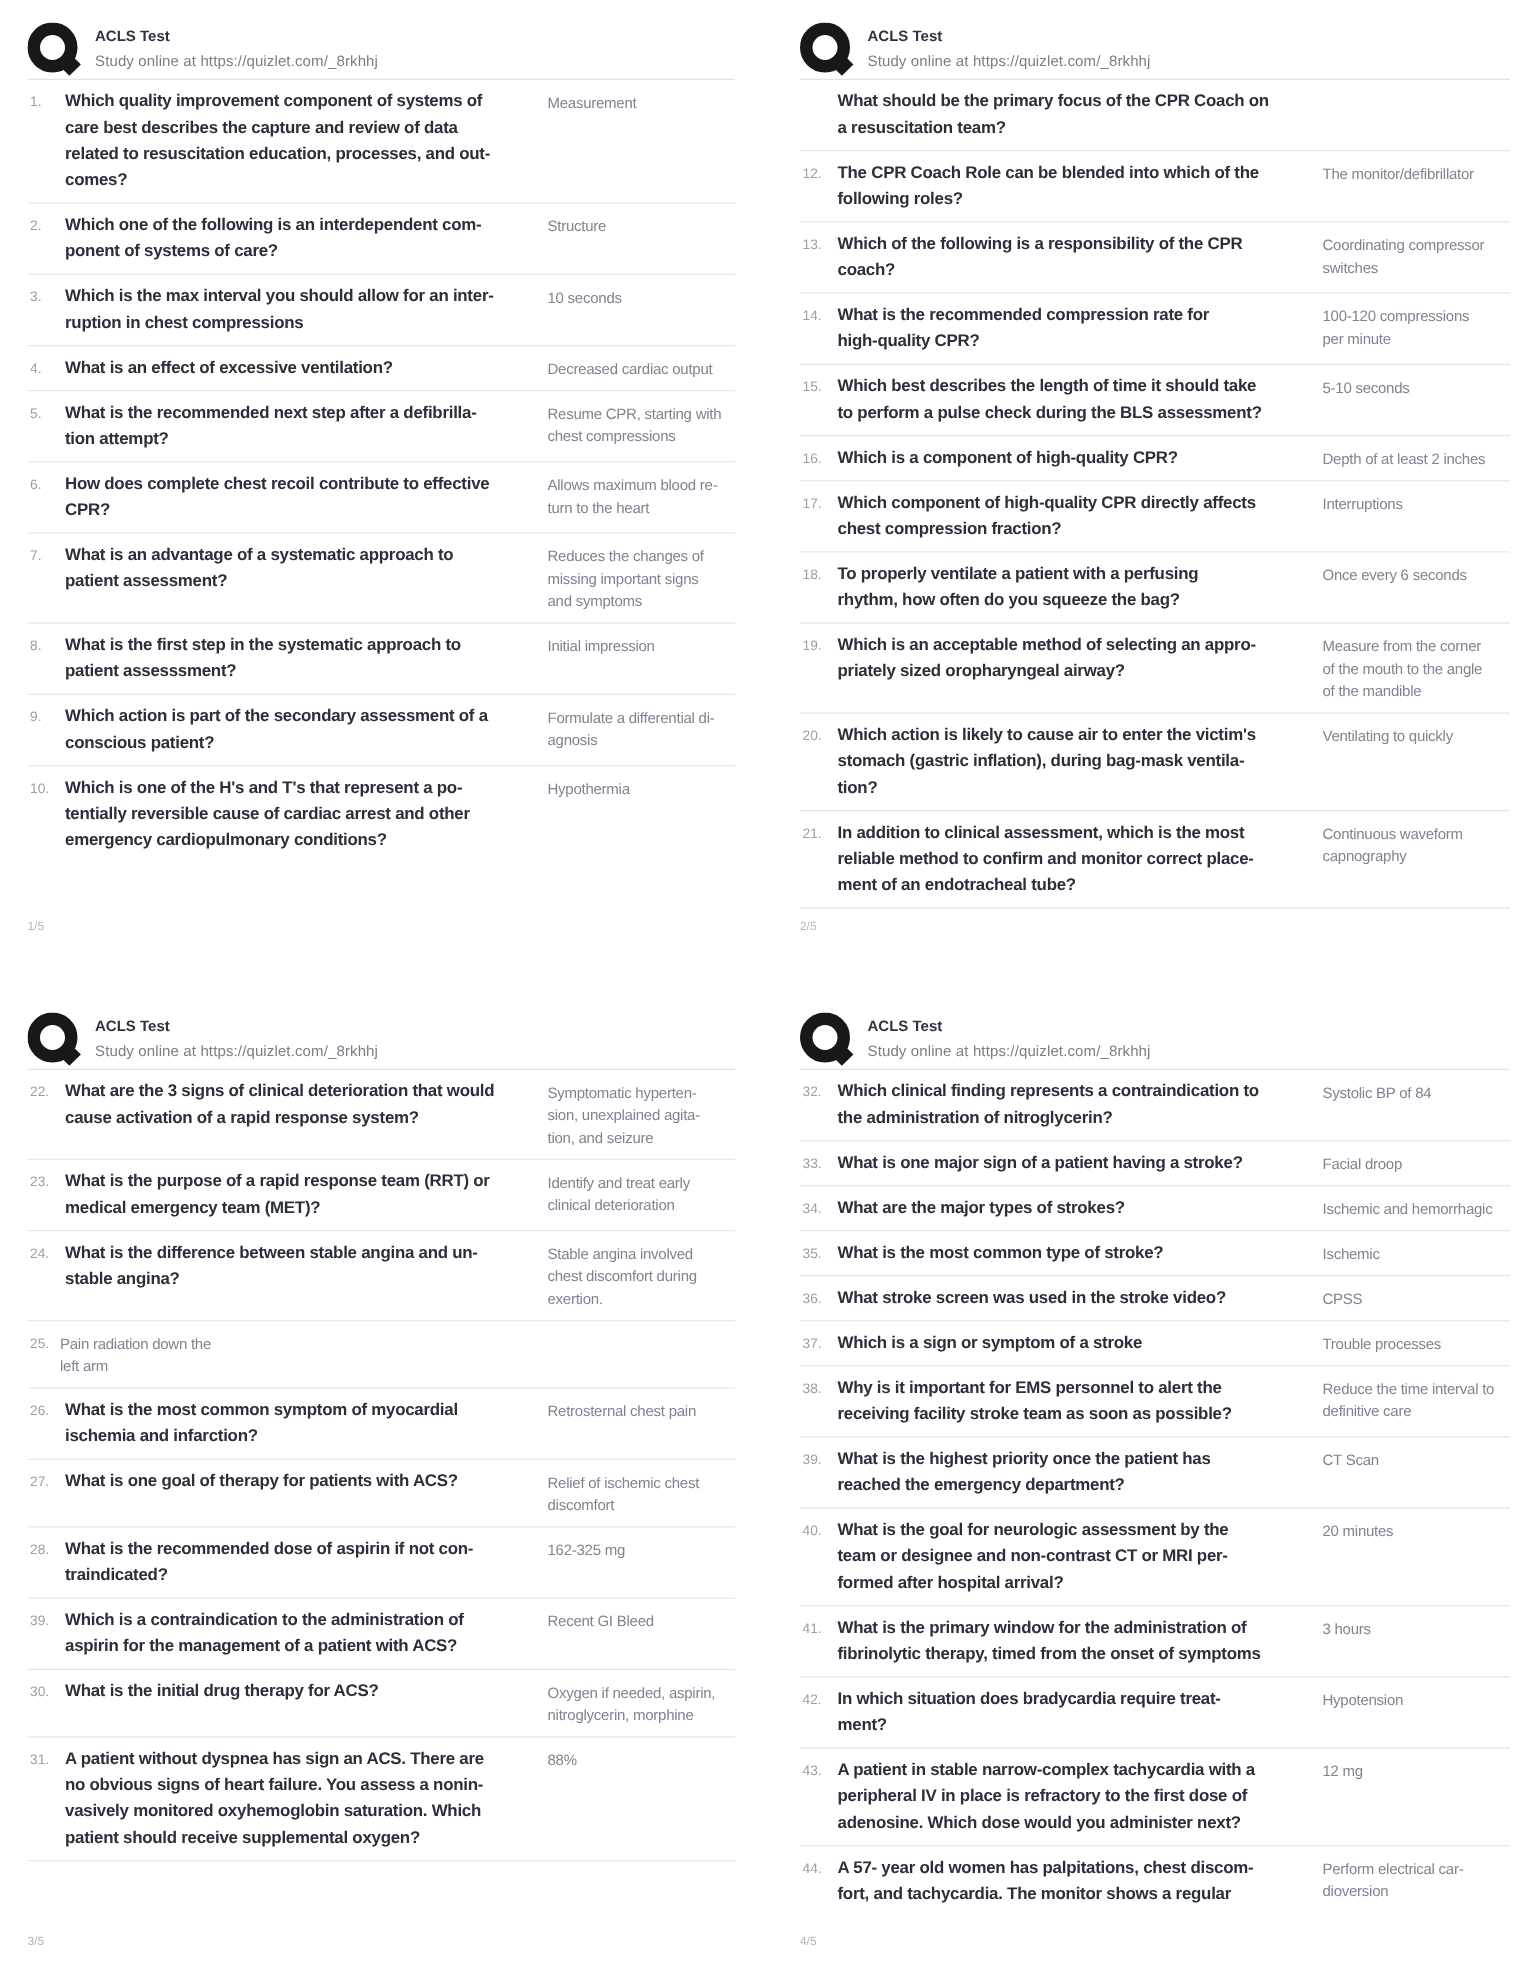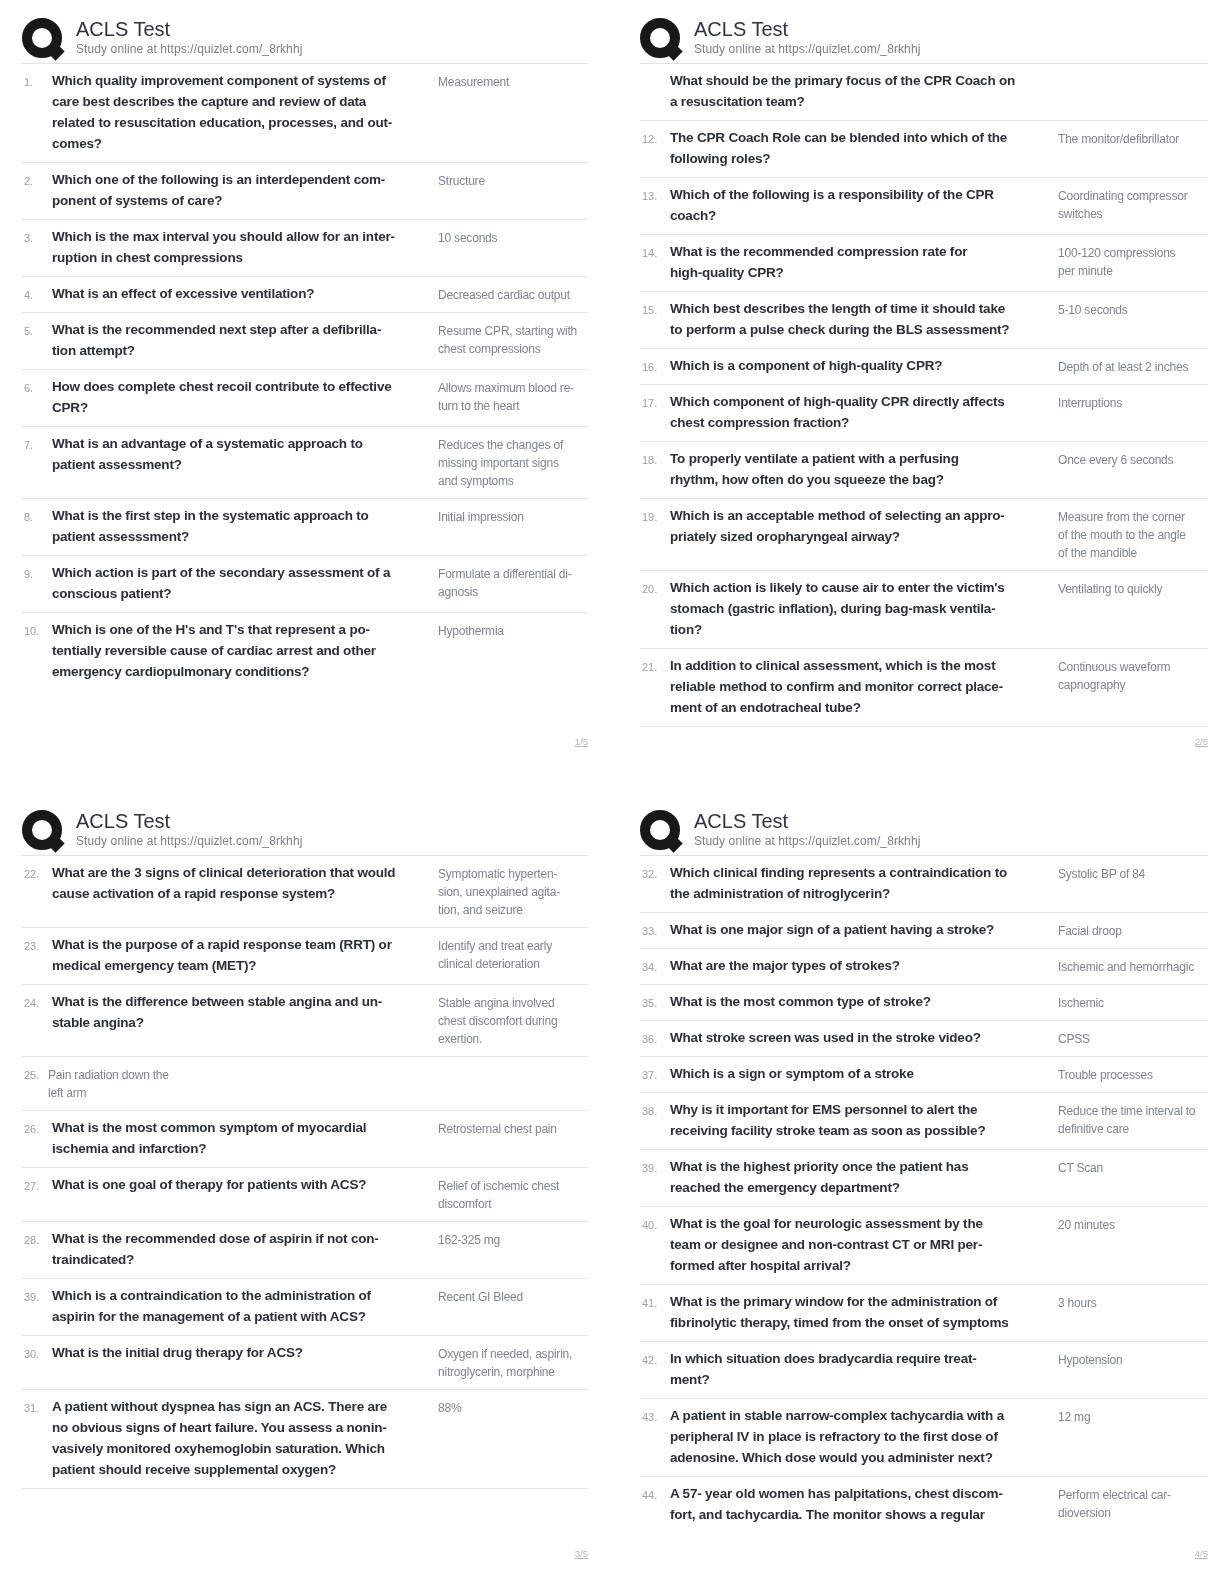--- a/index.html
+++ b/index.html
@@ -12,36 +12,36 @@
   .pos-tl{left:22px;top:18px;width:566px;height:732px;}
   .pos-tr{left:640px;top:18px;width:568px;height:732px;}
   .pos-bl{left:22px;top:810px;width:566px;height:752px;}
   .pos-br{left:640px;top:810px;width:568px;height:752px;}
 
   .sheet-header{display:flex;align-items:flex-start;gap:14px;padding-bottom:5px;border-bottom:1px solid #e3e3e6;}
   .logo{position:relative;width:40px;height:40px;flex:0 0 auto;}
   .logo-tail{position:absolute;right:0;bottom:0;width:13px;height:13px;background:#17181a;transform:rotate(45deg);}
   .logo-ring{position:absolute;inset:0;border:10px solid #17181a;border-radius:50%;box-sizing:border-box;background:#fff;}
   .ht{padding-top:1px;}
-  .title{font-size:20px;font-weight:normal;color:#2e3340;line-height:20px;}
+  .title{font-size:12px;font-weight:bold;color:#2e3340;line-height:20px;}
   .subtitle{font-size:12px;color:#7a7e86;margin-top:3px;letter-spacing:0.1px;}
 
   .rows{display:block;}
   .row{display:grid;grid-template-columns:26px 1fr 150px;padding:6px 0 8px;border-bottom:1px solid #e7e7ea;}
   .quadrant.cut .row:last-child{border-bottom:none;}
   .num{font-size:11px;color:#9aa0a8;padding:3px 0 0 2px;line-height:18px;}
   .q{
     font-size:13.5px;font-weight:bold;color:#2b2f3a;line-height:21px;
     letter-spacing:-0.2px;padding:0 6px 0 4px;white-space:pre-line;
   }
   .a{
     font-size:12px;color:#7e8490;line-height:18px;letter-spacing:-0.2px;
     padding-top:3px;white-space:pre-line;
   }
-  .footer{position:absolute;bottom:3px;left:0;width:100%;text-align:right;font-size:9.5px;color:#b4b7bd;text-decoration:underline;}
+  .footer{position:absolute;bottom:3px;left:0;width:100%;text-align:left;font-size:9.5px;color:#b4b7bd;}
 </style>
 </head>
 <body>
 
 <section class="quadrant pos-tl cut">
   <header class="sheet-header">
     <div class="logo">
         <span class="logo-tail"></span>
         <span class="logo-ring"></span>
       </div>

